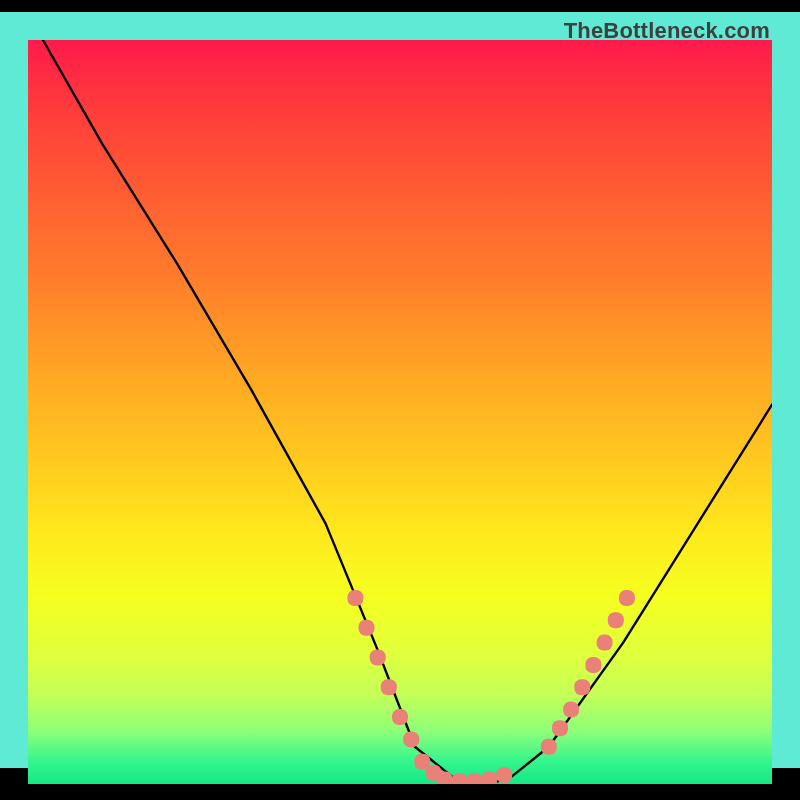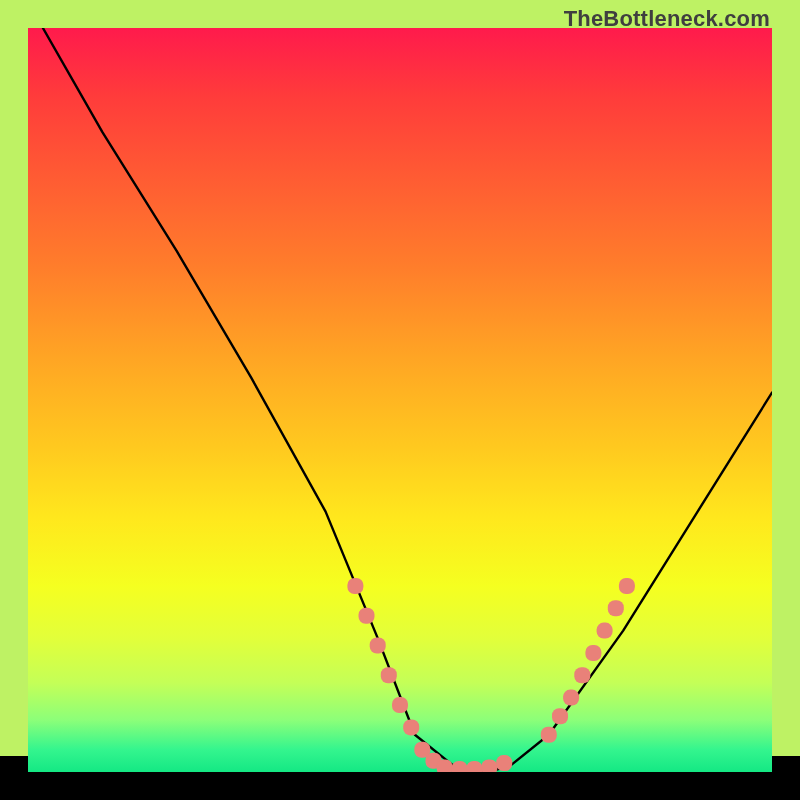--- a/index.html
+++ b/index.html
@@ -7,24 +7,24 @@
     padding: 0;
     width: 800px;
     height: 800px;
     background: #000;
     overflow: hidden;
     font-family: Arial, Helvetica, sans-serif;
   }
   .frame {
     position: absolute;
     left: 0;
-    top: 0;
+    top: 12px;
     width: 800px;
     height: 756px;
-    background: #bef264;
+    background: #5eead4;
   }
   .plot {
     position: absolute;
     left: 28px;
     top: 28px;
     width: 744px;
     height: 744px;
     background: linear-gradient(
       to bottom,
       #ff1a4c 0%,

